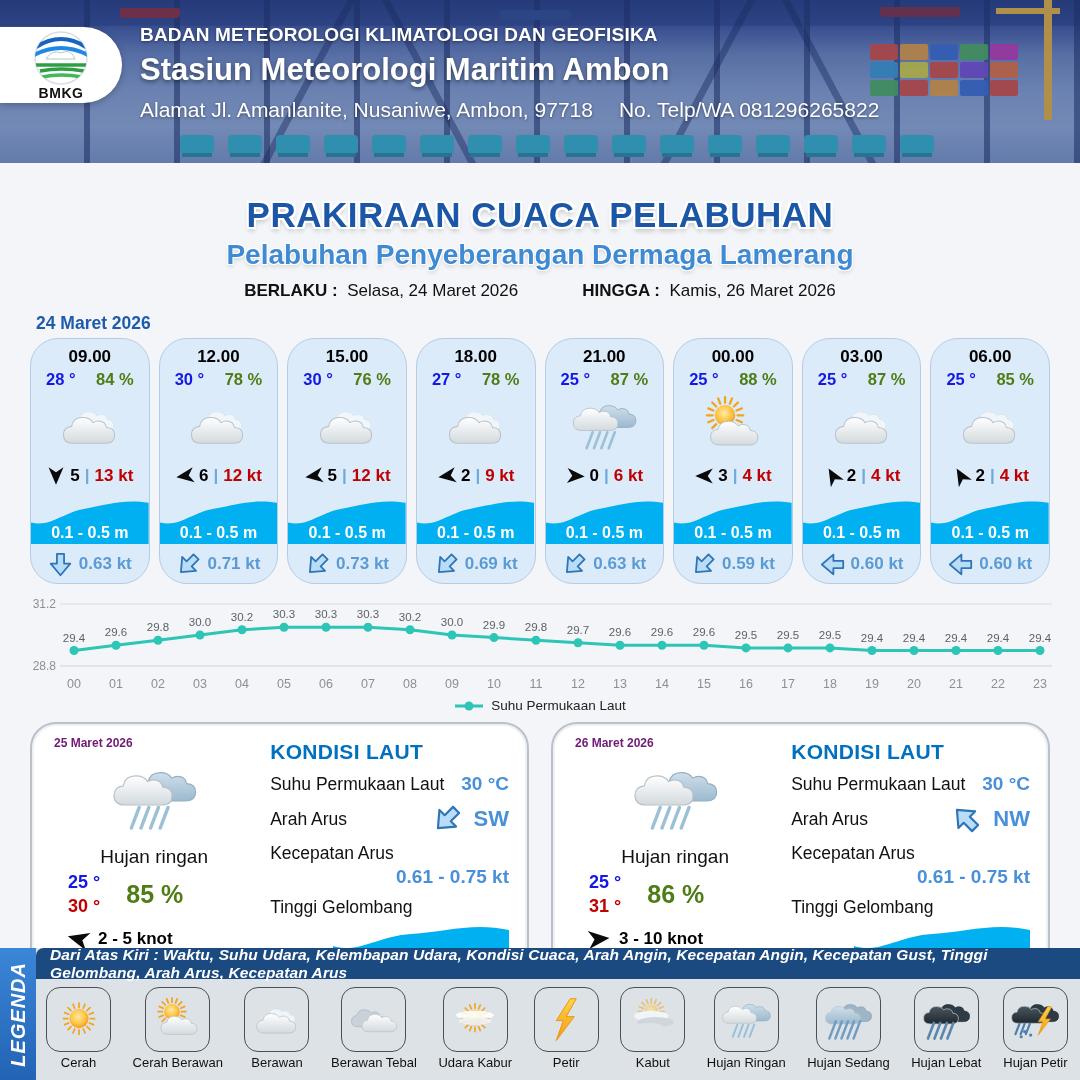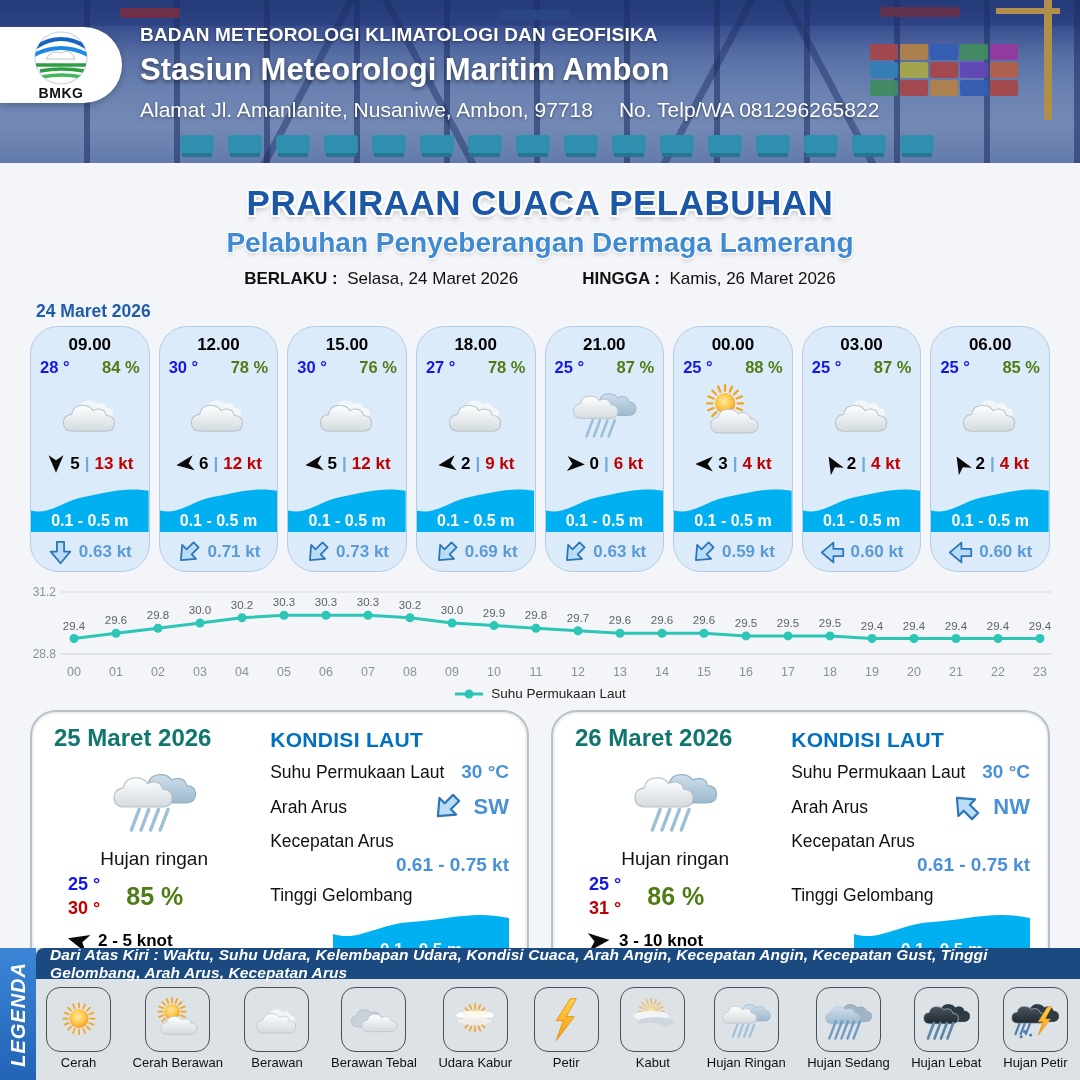--- a/index.html
+++ b/index.html
@@ -24,54 +24,54 @@
   .header-overlay{position:absolute;inset:0;background:rgba(34,52,112,.28);}
   .logo-badge{position:absolute;left:0;top:27px;width:122px;height:76px;background:#fff;border-radius:0 52px 52px 0;
     display:flex;flex-direction:column;align-items:center;justify-content:center;box-shadow:0 2px 6px rgba(0,0,0,.25);z-index:3;}
   .logo-badge .bmkg-label{font-size:14px;font-weight:bold;color:#111;margin-top:-2px;letter-spacing:.5px;}
   .header-text{position:absolute;left:140px;top:24px;z-index:3;color:#fff;}
   .h-agency{font-size:19px;font-weight:bold;letter-spacing:.2px;text-shadow:0 1px 3px rgba(0,0,0,.45);}
   .h-station{font-size:31px;font-weight:bold;margin-top:6px;text-shadow:0 2px 4px rgba(0,0,0,.45);}
   .h-address{font-size:21px;margin-top:10px;text-shadow:0 1px 3px rgba(0,0,0,.45);display:flex;gap:26px;}
 
   
-  .title-block{text-align:center;padding-top:20px;}
+  .title-block{text-align:center;padding-top:32px;}
   .main-title{font-size:35px;font-weight:800;color:#1b57a6;letter-spacing:.5px;
     text-shadow:-2px -2px 0 #fff,2px -2px 0 #fff,-2px 2px 0 #fff,2px 2px 0 #fff,0 4px 5px rgba(0,0,0,.22);}
   .sub-title{font-size:28px;font-weight:800;color:#3f8ad2;margin-top:4px;
     text-shadow:-1px -1px 0 #fff,1px -1px 0 #fff,-1px 1px 0 #fff,1px 1px 0 #fff,0 3px 4px rgba(0,0,0,.15);}
   .validity{margin-top:10px;font-size:17px;color:#111;display:flex;justify-content:center;gap:64px;}
   .validity b{font-weight:bold;}
   .forecast-date{margin:12px 0 0 36px;text-align:left;font-size:17.5px;font-weight:bold;color:#1e5cab;}
 
   
   .hourly{margin:4px 30px 0;display:grid;grid-template-columns:repeat(8,1fr);gap:9px;height:246px;}
   .t-card{background:#dcebf9;border:1.5px solid #b4cce6;border-radius:28px;display:flex;flex-direction:column;overflow:hidden;}
   .t-time{margin-top:8px;text-align:center;font-size:17px;font-weight:bold;color:#000;}
-  .t-row{display:flex;justify-content:space-between;padding:3px 9px 0;font-size:16.5px;font-weight:bold;}
+  .t-row{display:flex;justify-content:space-between;padding:3px 15px 0;font-size:16.5px;font-weight:bold;}
   .t-temp{color:#1318e6;} .t-hum{color:#4e7c15;}
   .t-icon{height:72px;display:flex;align-items:center;justify-content:center;}
   .t-wind{height:30px;display:flex;align-items:center;justify-content:center;gap:4px;font-size:17px;font-weight:bold;}
   .t-wind .sep{color:#6fa8dc;margin:0 1px;font-weight:bold;}
   .t-wind .gust{color:#c00000;}
   .t-wave{position:relative;height:52px;margin-top:auto;}
   .t-wave svg{position:absolute;inset:0;}
   .wave-text{position:absolute;left:0;right:0;bottom:3px;text-align:center;color:#fff;font-size:16px;font-weight:bold;}
   .t-current{height:38px;display:flex;align-items:center;justify-content:center;gap:6px;font-size:17px;font-weight:bold;color:#5b9bd5;}
   .arrow-wrap{display:inline-flex;}
 
   
   .chart-section{margin:8px 28px 0;height:122px;}
   .chart-legend{display:flex;align-items:center;justify-content:center;gap:7px;font-size:13.5px;color:#222;margin-top:2px;}
 
   
   .daily{margin:8px 30px 0;display:grid;grid-template-columns:1fr 1fr;gap:22px;height:248px;}
   .d-card{background:#fff;border:2px solid #b9c0c8;border-radius:26px;padding:12px 18px 10px 22px;display:flex;gap:6px;box-shadow:inset 0 0 0 2px #eef1f4;}
   .d-left{width:44%;display:flex;flex-direction:column;}
-  .d-date{font-size:24px;font-weight:bold;color:#0f766e;}
+  .d-date{font-size:12px;font-weight:bold;color:#701a75;}
   .d-icon{height:96px;display:flex;justify-content:center;align-items:center;}
   .d-cond{text-align:center;font-size:19px;color:#111;margin-top:0px;}
   .d-temps{display:flex;align-items:center;margin-top:2px;}
   .d-tcol{display:flex;flex-direction:column;font-size:18px;font-weight:bold;line-height:1.35;margin-left:14px;}
   .d-tmin{color:#1318e6;} .d-tmax{color:#c00000;}
   .d-hum{color:#4e7c15;font-size:25px;font-weight:bold;margin-left:26px;}
   .d-wind{display:flex;align-items:center;gap:8px;font-size:17px;font-weight:bold;margin:8px 0 0 12px;color:#000;}
   .d-gust{color:#c00000;font-size:19px;font-weight:bold;margin:6px 0 0 44px;}
   .d-right{flex:1;display:flex;flex-direction:column;padding-left:10px;}
   .sea-heading{font-size:21px;font-weight:800;color:#0070c0;letter-spacing:.3px;margin-top:4px;}

